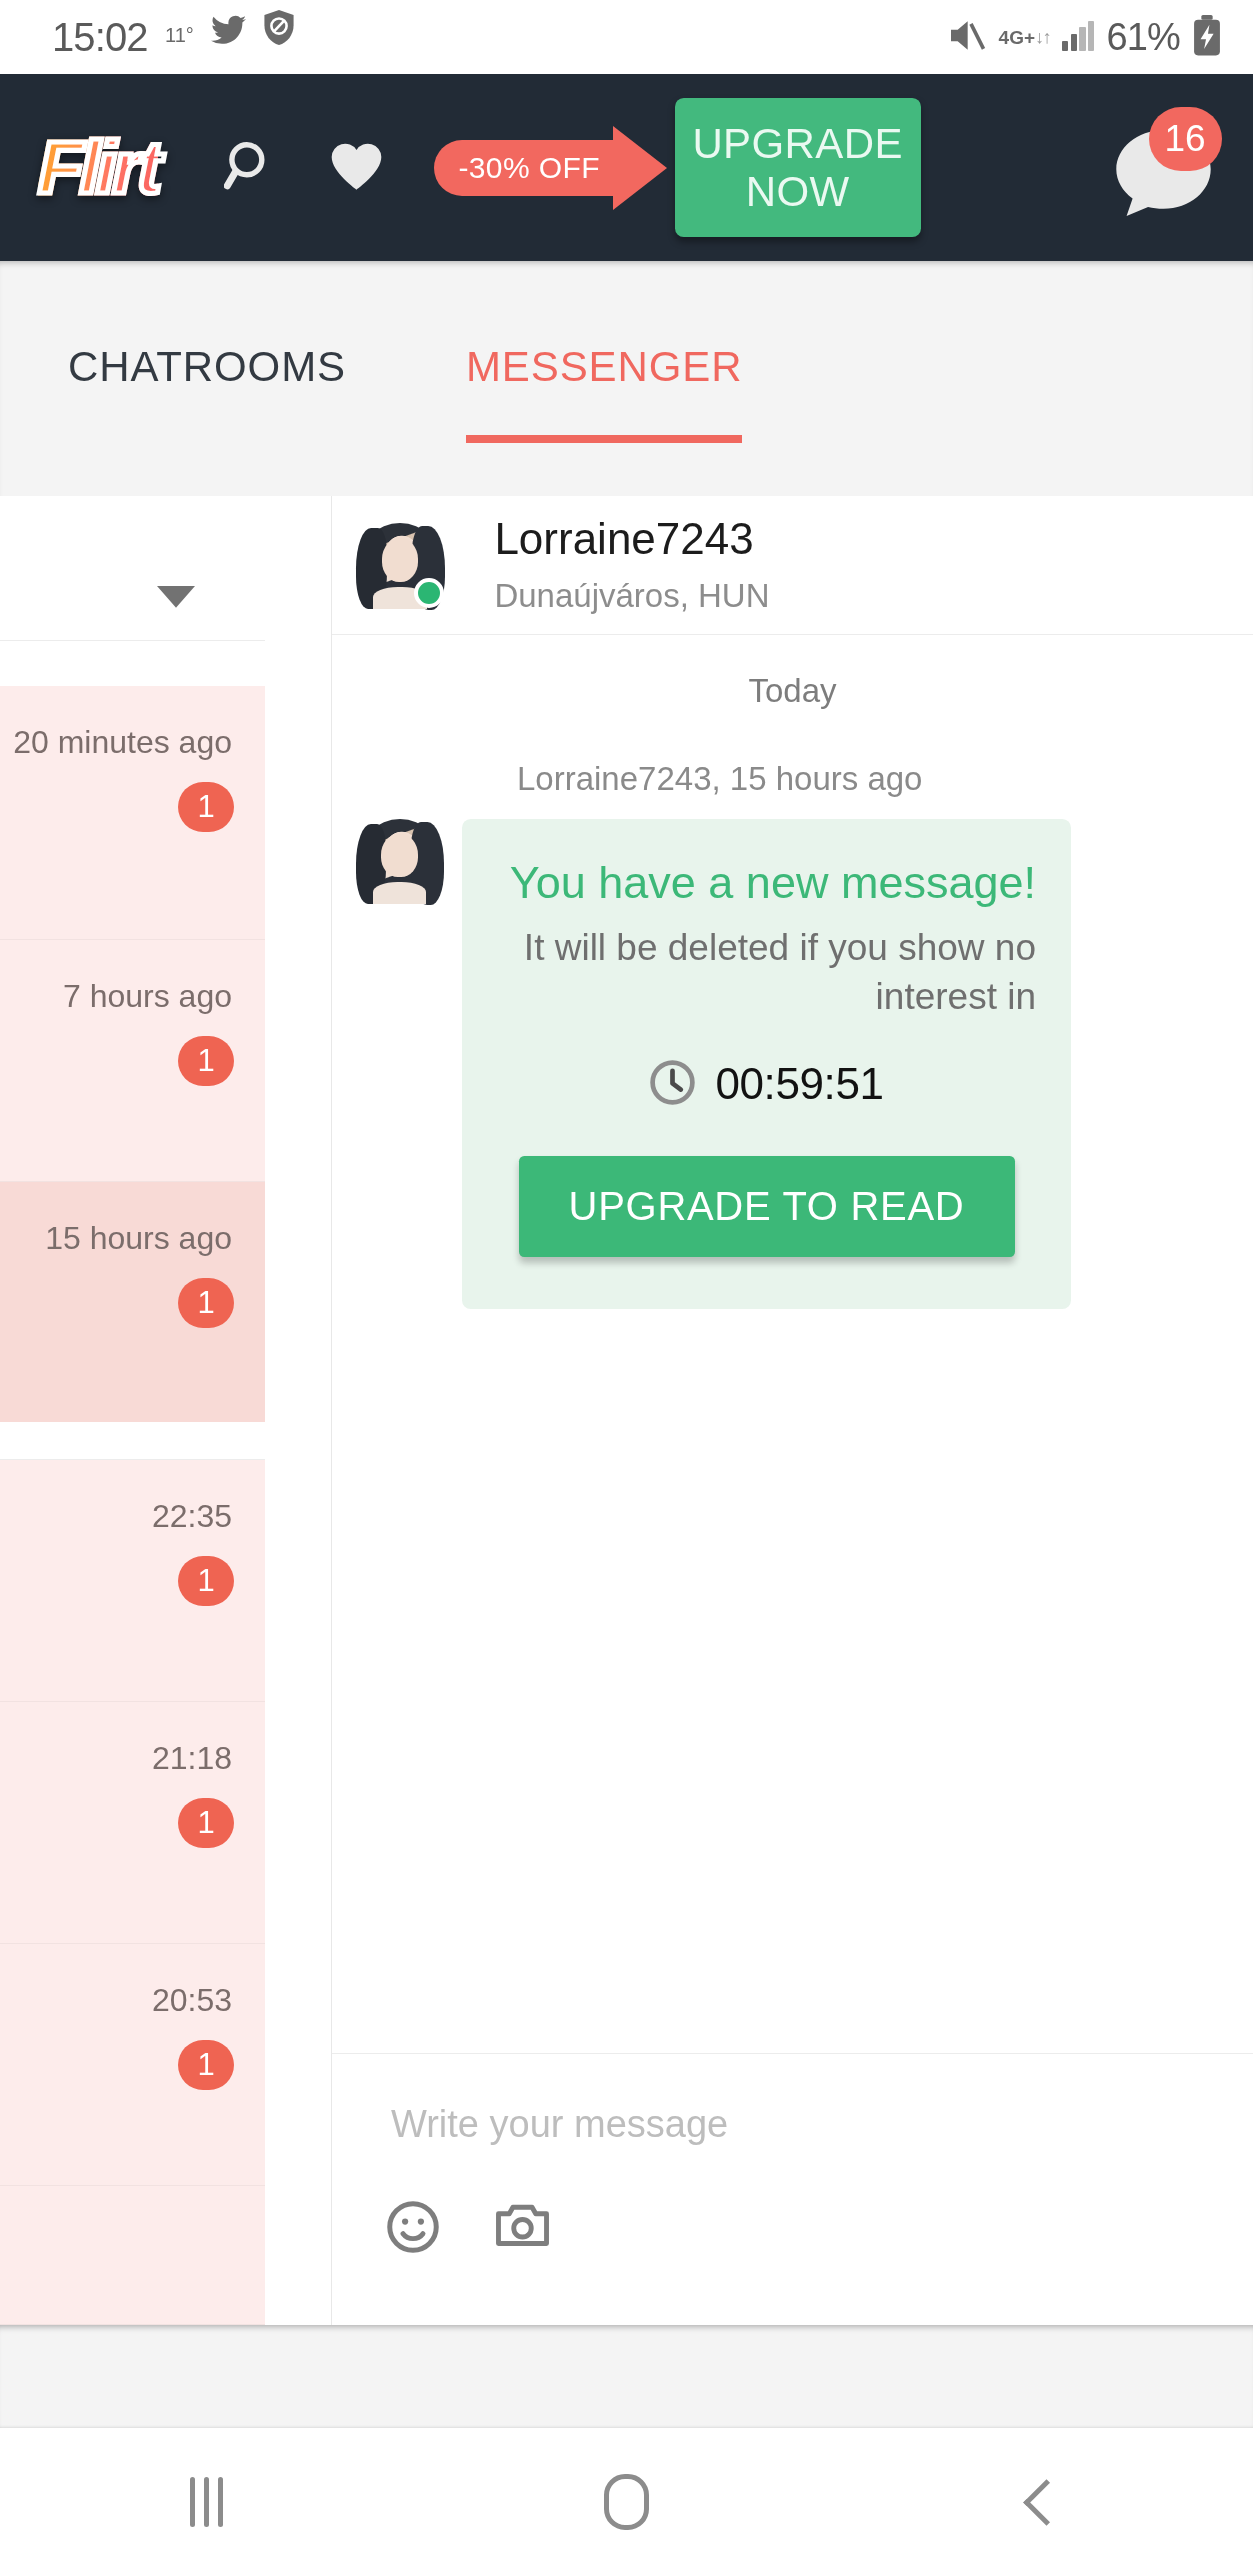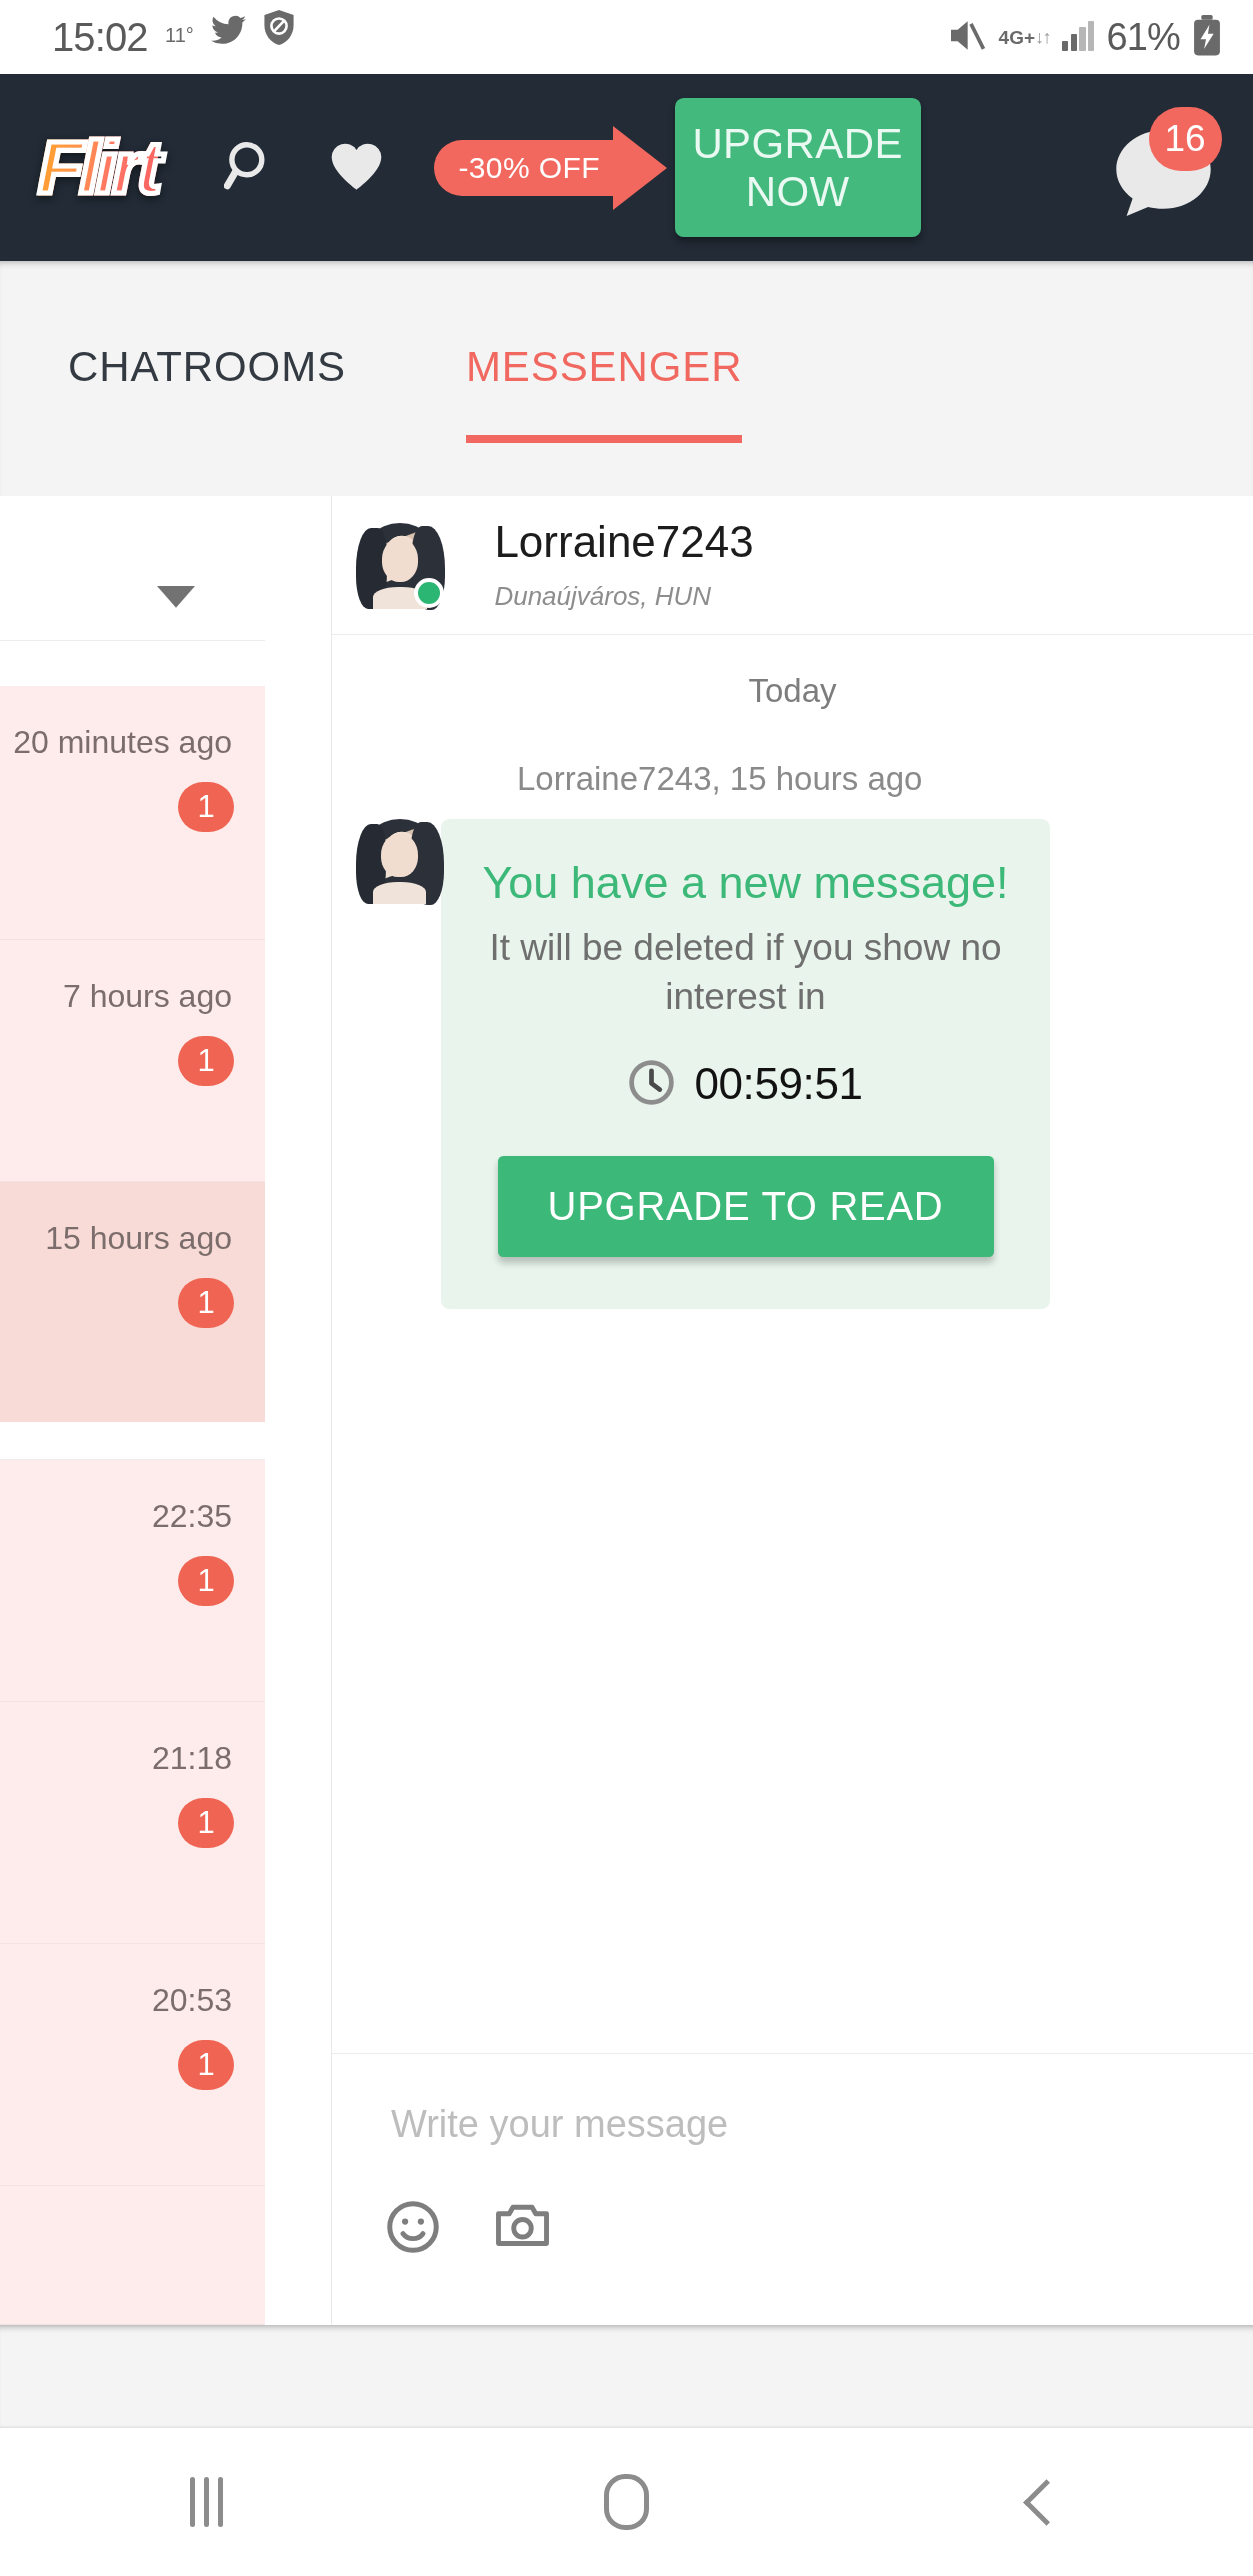--- a/index.html
+++ b/index.html
@@ -138,29 +138,29 @@
   .avatar .top{
     position:absolute; left:18%; bottom:-2%; width:64%; height:26%;
     border-radius:46% 46% 0 0; background:#efe3da;
   }
   .online-dot{
     position:absolute; right:-1.7px; bottom:-0.9px; width:30px; height:30px;
     background:#2bb673; border:4.4px solid #fff; border-radius:50%;
   }
   .chat-who{ margin-left:24.4px; }
   .chat-name{ font-size:44px; color:#1c1c1c; line-height:1.1; }
-  .chat-loc{ font-size:26px; color:#8d8d8d; margin-top:14px;font-style:italic; }
+  .chat-loc{ font-size:33px; color:#8d8d8d; margin-top:14px; }
 
   .daysep{ text-align:center; font-size:33px; color:#7d7d7d; margin-top:37px; }
   .msg-meta{ font-size:33px; color:#8a8a8a; margin:50px 0 0 185px; }
   .msg-row{ display:flex; margin-top:21px; padding-left:26px; }
   .msg-av{ width:83px; height:83px; flex:0 0 auto; position:relative; }
   .bubble{
-    width:609px; background:#e8f4ec; border-radius:8.7px;
-    padding:35px 35px 52px; text-align:center;
+    margin-left:21px; width:609px; background:#e8f4ec; border-radius:8.7px;
+    padding:35px 35px 52px; text-align:right;
   }
   .b-title{ font-size:45px; color:#3cb878; line-height:1.3; font-weight:500; }
   .b-sub{ font-size:37px; color:#6f6f6f; line-height:1.34; margin-top:10.4px; }
   .b-timer{ display:flex; align-items:center; justify-content:center; gap:19px; margin-top:37px; }
   .b-timer .val{ font-size:44px; color:#121212; letter-spacing:-0.4px; }
   .b-cta{
     display:block; margin:47px auto 0; width:496px; height:101px;
     background:#3cb878; border-radius:5.2px; color:#fff; font-size:40px;
     letter-spacing:0.7px; display:flex; align-items:center; justify-content:center;
     box-shadow:0 5.2px 7.8px rgba(0,0,0,.22);

